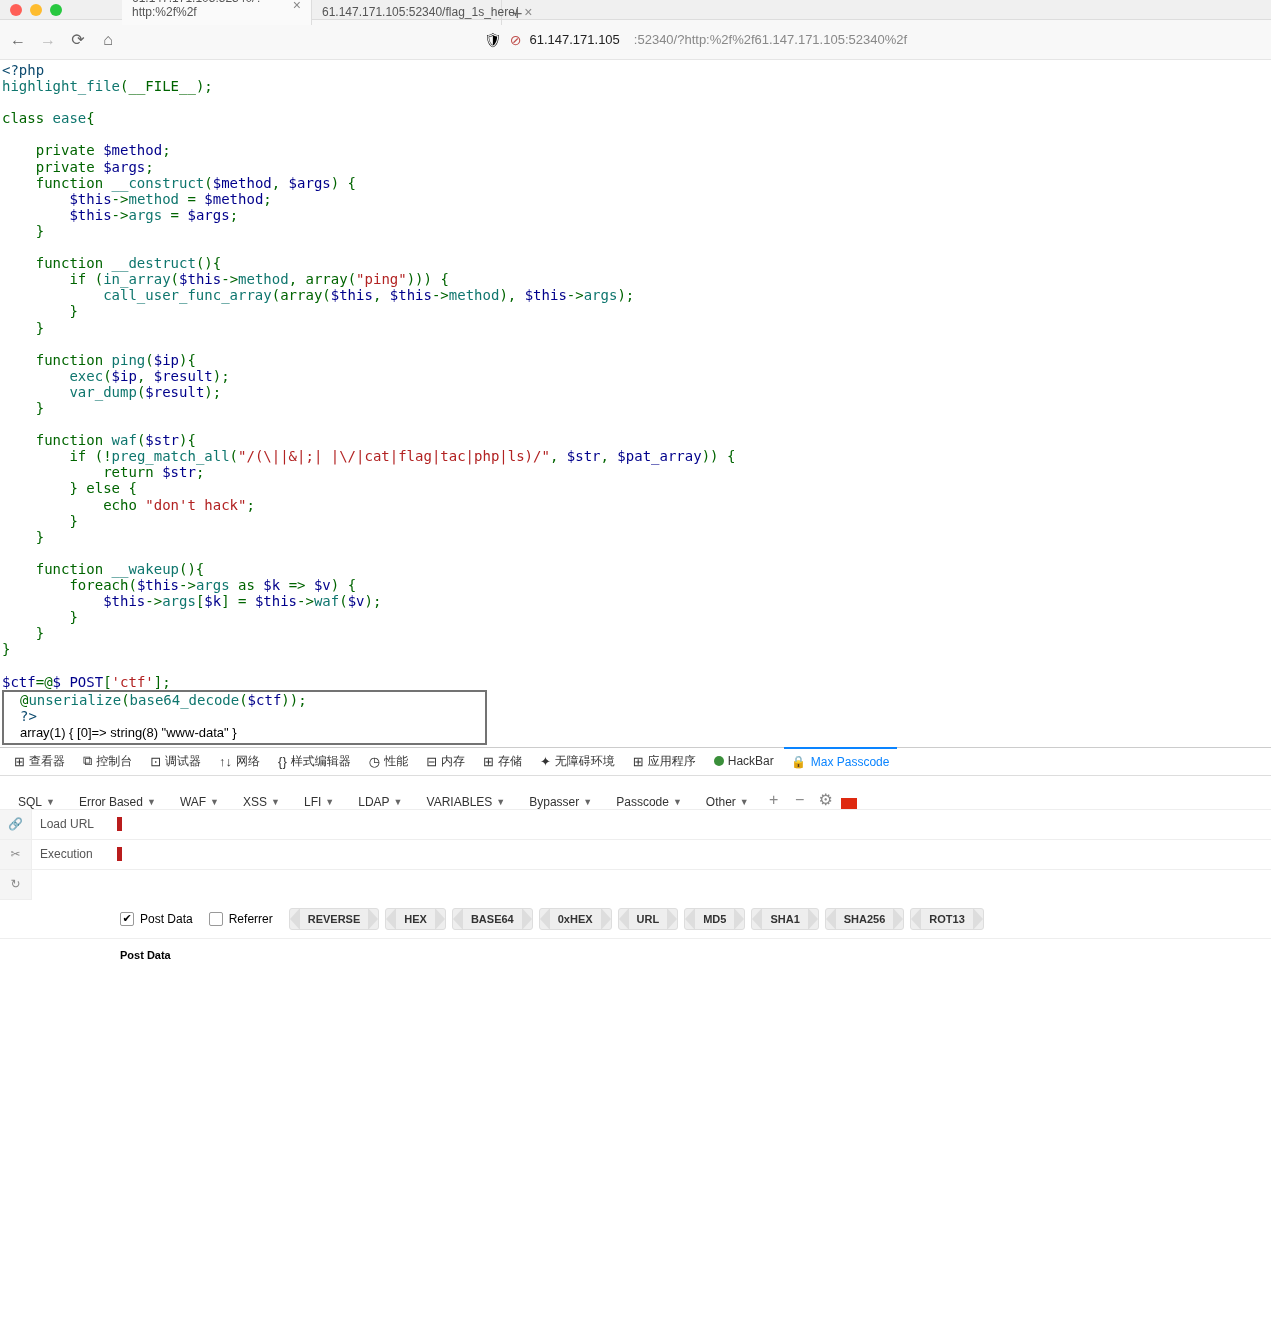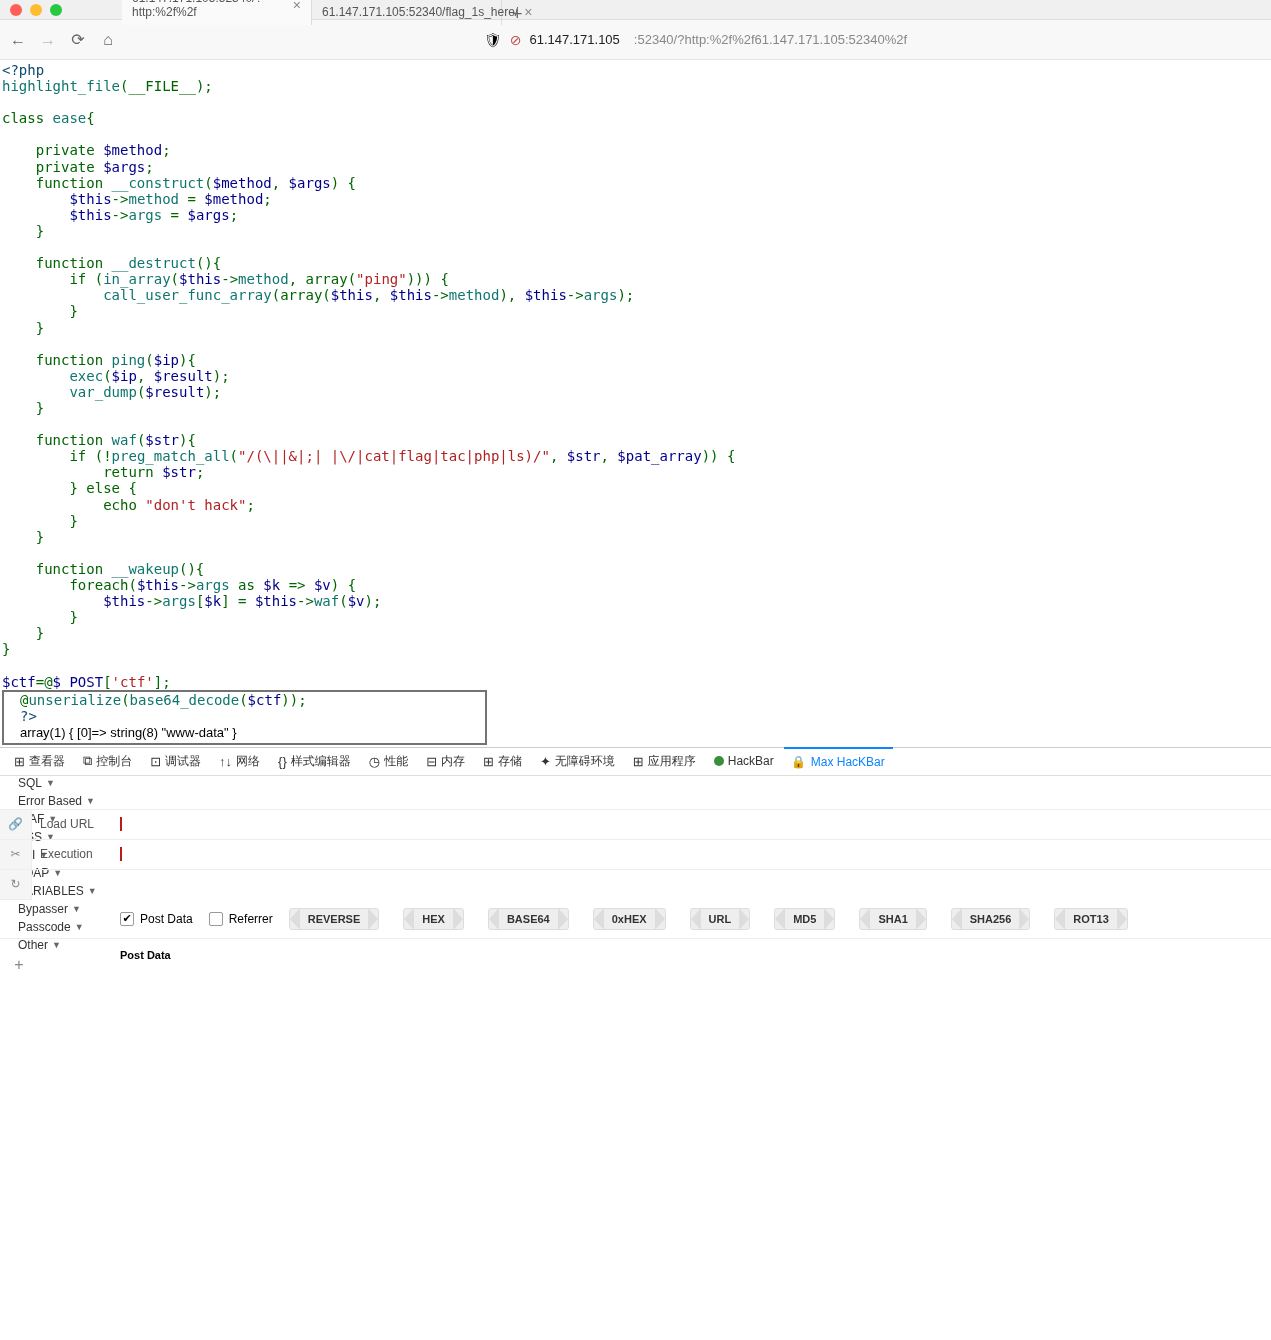--- a/index.html
+++ b/index.html
@@ -35,31 +35,31 @@
 .redbox { border: 2px solid #737373; display: inline-block; padding: 0 4px 2px 16px; }
 .output { font-family: Arial, sans-serif; font-size: 13px; color: #000; }
 .devtools { border-top: 1px solid #ccc; }
 .dt-tabs { display: flex; align-items: center; height: 28px; border-bottom: 1px solid #ddd; gap: 2px; font-size: 12px; padding: 0 6px; }
 .dt-tab { display: flex; align-items: center; gap: 4px; padding: 0 8px; color: #333; height: 28px; }
 .dt-tab.active { border-top: 2px solid #0a84ff; color: #0a84ff; }
 .dt-tab .ico { font-size: 13px; }
 .dt-tab.hb { color: #333; }
 .dt-tab.hb .dot { width: 10px; height: 10px; border-radius: 50%; background: #3a8f3a; }
 .dt-tab.mhb .lck { color: #0a84ff; }
-.hackbar-menu { display: flex; align-items: flex-start; height: 34px; border-bottom: 1px solid #eee; gap: 4px; padding: 0 8px; font-size: 12px; flex-direction: column; }
+.hackbar-menu { display: flex; align-items: flex-end; height: 34px; border-bottom: 1px solid #eee; gap: 4px; padding: 0 8px; font-size: 12px; }
 .hb-item { display: flex; align-items: center; gap: 4px; padding: 0 10px; color: #333; }
 .hb-item .caret { font-size: 9px; color: #666; }
 .hb-ctrl { width: 22px; text-align: center; color: #888; font-size: 16px; }
 .flag-cn { width: 16px; height: 11px; background: #de2910; position: relative; display: inline-block; }
 .hb-body { display: flex; }
 .hb-side { width: 32px; background: #f5f5f5; border-right: 1px solid #eee; }
 .hb-side-btn { height: 30px; display: flex; align-items: center; justify-content: center; color: #888; border-bottom: 1px solid #eee; }
 .hb-main { flex: 1; }
 .hb-row { display: flex; border-bottom: 1px solid #eee; min-height: 30px; align-items: center; }
-.hb-label { width: 90px; padding: 0 8px; color: #555; font-size: 12px; border-right: 2px solid #b91c1c; height: 100%; display: flex; align-items: center; }
+.hb-label { width: 90px; padding: 0 8px; color: #555; font-size: 12px; border-right: 5px solid #b91c1c; height: 100%; display: flex; align-items: center; }
 .hb-input { flex: 1; border: none; padding: 6px 10px; font-size: 12px; outline: none; }
 .hb-checks { display: flex; align-items: center; gap: 16px; padding: 8px 120px; border-bottom: 1px solid #eee; }
 .chk { display: flex; align-items: center; gap: 6px; font-size: 12px; }
 .chk .box { width: 14px; height: 14px; border: 1px solid #999; border-radius: 2px; display: flex; align-items: center; justify-content: center; font-size: 11px; }
 .chk .box.checked { background: #fff; }
 .enc-btn { display: flex; align-items: center; background: #eee; border-radius: 3px; height: 22px; overflow: hidden; border: 1px solid #ddd; }
 .enc-btn .lt { width: 0; height: 0; border-top: 11px solid transparent; border-bottom: 11px solid transparent; border-right: 10px solid #ddd; }
 .enc-btn .lb { padding: 0 8px; font-size: 11px; font-weight: bold; color: #333; }
 .enc-btn .rt { width: 0; height: 0; border-top: 11px solid transparent; border-bottom: 11px solid transparent; border-left: 10px solid #ddd; }
 .postdata-section { padding: 10px 120px; }
@@ -187,21 +187,21 @@
     <div class="dt-tab">
         <span class="ico">⊞</span>
         <span>应用程序</span>
       </div>
     <div class="dt-tab hb">
         <span class="dot"></span>
         <span>HackBar</span>
       </div>
     <div class="dt-tab mhb active">
         <span class="lck">🔒</span>
-        <span>Max HacKBar</span>
+        <span>Max Passcode</span>
       </div>
   </div>
 
   <div class="hackbar-menu" id="hb-menu">
       <div class="hb-item">
         <span>SQL</span>
         <span class="caret">▼</span>
       </div>
       <div class="hb-item">
         <span>Error Based</span>
@@ -263,21 +263,21 @@
 
   <div class="hb-checks">
     <label class="chk">
         <span class="box checked">✔</span>
         <span>Post Data</span>
       </label>
     <label class="chk">
         <span class="box"></span>
         <span>Referrer</span>
       </label>
-    <div id="enc-row" style="display:flex;gap:24px;">
+    <div id="enc-row" style="display:flex;gap:6px;">
         <div class="enc-btn">
           <div class="lt"></div>
           <div class="lb">REVERSE</div>
           <div class="rt"></div>
         </div>
         <div class="enc-btn">
           <div class="lt"></div>
           <div class="lb">HEX</div>
           <div class="rt"></div>
         </div>

